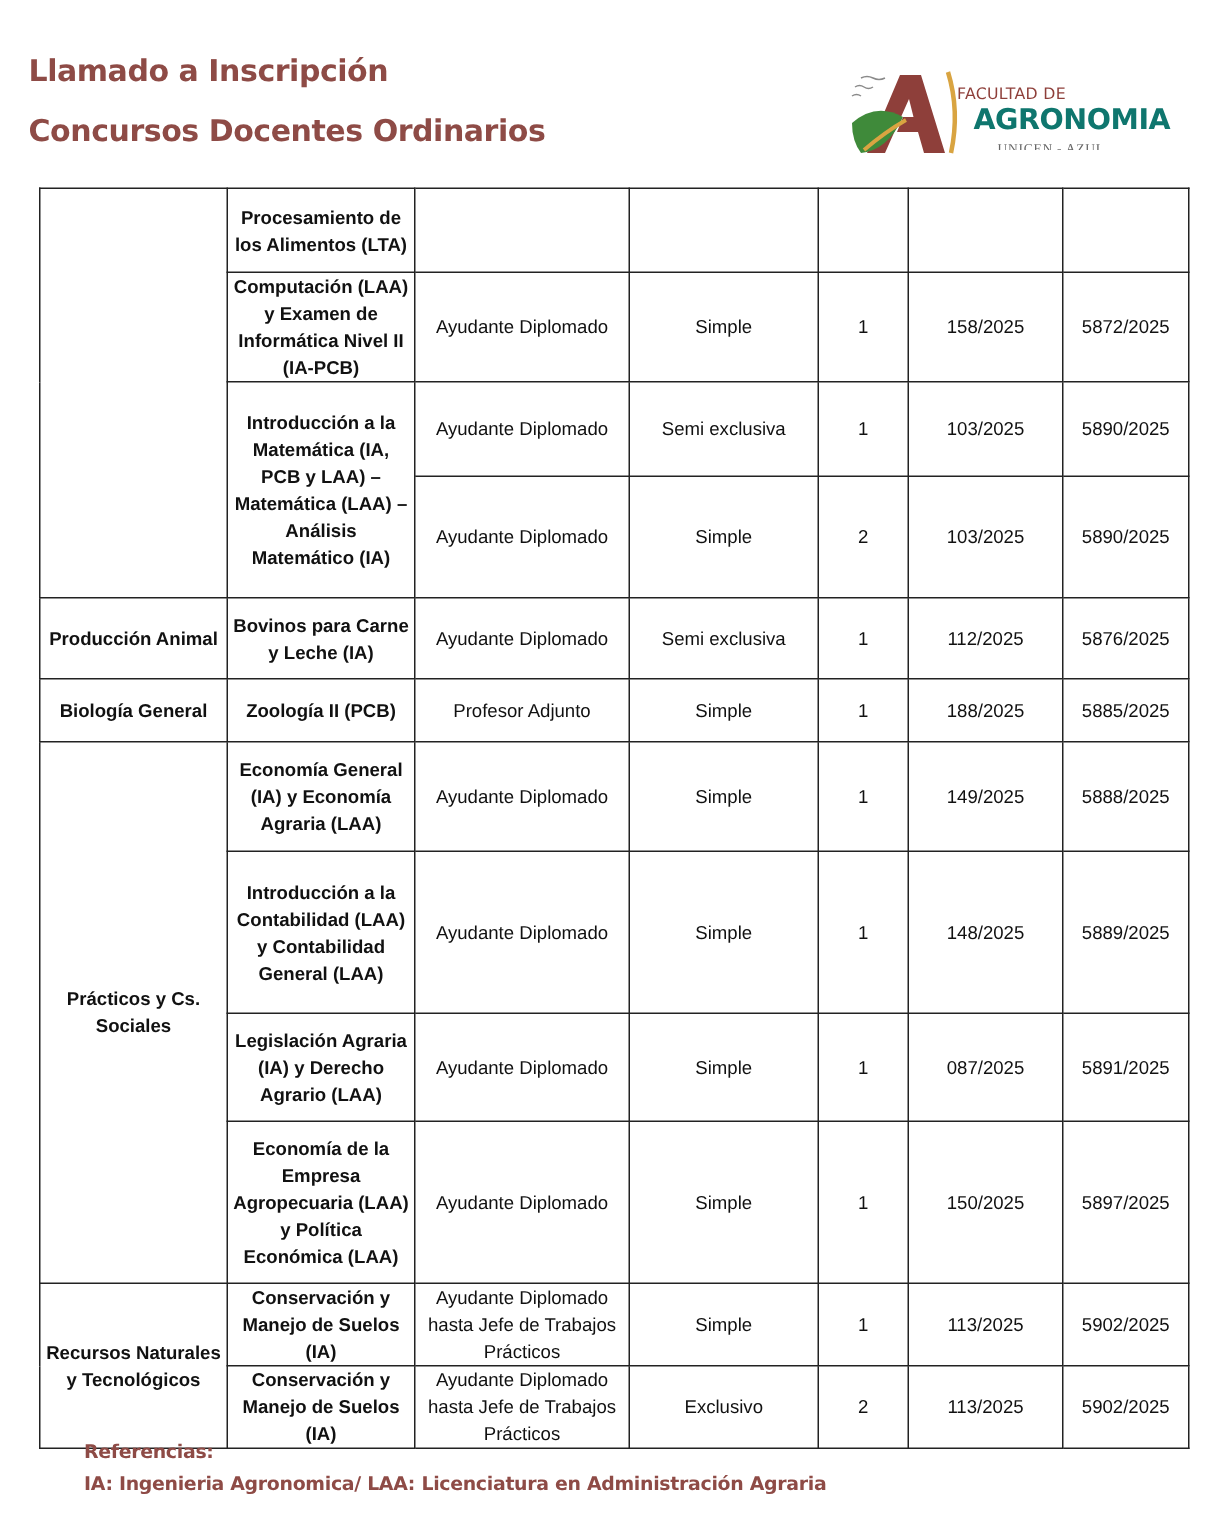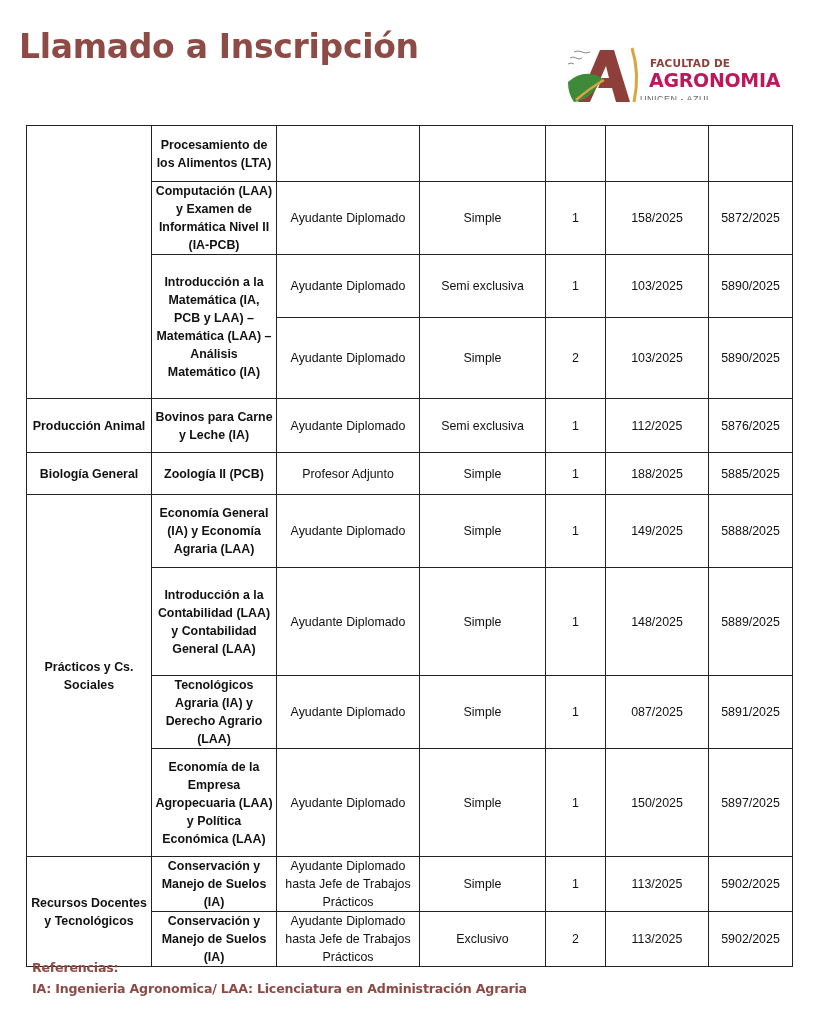--- a/index.html
+++ b/index.html
@@ -1,34 +1,35 @@
 <!DOCTYPE html>
 <html><head>
 <meta charset="utf-8">
 <style>
   html, body { margin:0; padding:0; background:#ffffff; }
   body { width:819px; height:1024px; position:relative; overflow:hidden; font-family:"Liberation Sans", sans-serif; }
-  .title { position:absolute; left:19px; top:27px; color:#8e4b46; font-family:"DejaVu Sans", sans-serif; font-weight:bold; font-size:33px; line-height:40px; letter-spacing:-0.3px; }
+  .title { position:absolute; left:19px; top:27px; color:#8e4b46; font-family:"DejaVu Sans", sans-serif; font-weight:bold; font-size:20px; line-height:40px; letter-spacing:-0.3px; }
   .title div { white-space:nowrap; }
   .logo { position:absolute; left:566px; top:44px; width:240px; height:60px; }
   .logo svg { position:absolute; left:0; top:0; }
-  .logo .fac { position:absolute; left:84px; top:13px; font-family:"DejaVu Sans", sans-serif; font-weight:bold; font-size:10.5px; color:#8e3f3a; letter-spacing:0.2px; }
-  .logo .agro { position:absolute; left:83px; top:25px; font-family:"DejaVu Sans", sans-serif; font-weight:bold; font-size:19px; color:#be185d; letter-spacing:-0.3px; }
-  .logo .uni { position:absolute; left:74px; top:48px; height:8px; overflow:hidden; font-family:Liberation Sans, sans-serif; font-size:9px; color:#666; letter-spacing:0.5px; line-height:14px; }
+  .logo .fac { position:absolute; left:72px; top:13px; font-family:"DejaVu Sans", sans-serif; font-weight:normal; font-size:10.5px; color:#8e3f3a; letter-spacing:0.2px; }
+  .logo .agro { position:absolute; left:83px; top:25px; font-family:"DejaVu Sans", sans-serif; font-weight:bold; font-size:19px; color:#0f766e; letter-spacing:-0.3px; }
+  .logo .uni { position:absolute; left:99px; top:48px; height:8px; overflow:hidden; font-family:Liberation Serif, serif; font-size:9px; color:#666; letter-spacing:0.5px; line-height:14px; }
   table.grid { position:absolute; left:26px; top:125px; border-collapse:collapse; table-layout:fixed; width:766px; }
   table.grid td { border:1.6px solid #222; text-align:center; vertical-align:middle; font-size:12.4px; color:#111; padding:0 3px; line-height:18px; }
   td.area, td.subj { font-weight:bold; }
   .refs { position:absolute; left:32px; top:958px; color:#8e4b46; font-family:"DejaVu Sans", sans-serif; font-weight:bold; font-size:12.6px; line-height:20.5px; letter-spacing:-0.2px; }
-  .refs div { white-space:nowrap; }
+  .refs div { white-space:nowrap;margin-left:24px; }
 </style>
 </head>
 <body>
 
 <div class="title">
   <div>Llamado a Inscripción</div>
+  <div>Concursos Docentes Ordinarios</div>
 </div>
 
 <div class="logo">
   <svg width="82" height="60" viewBox="0 0 82 60">
     <path d="M8 8 q4 -2 8 0 q4 2 8 0" stroke="#8a8a8a" stroke-width="1" fill="none"></path>
     <path d="M4 14 q3 -2 6 0 q3 2 6 0" stroke="#8a8a8a" stroke-width="1" fill="none"></path>
     <path d="M2 20 q3 -2 6 0" stroke="#8a8a8a" stroke-width="1" fill="none"></path>
     <polygon points="34,6 48,6 64,58 50,58 46,44 32,44 36,34 43,34 40,22 24,58 12,58" fill="#8e3f3a"></polygon>
     <path d="M2 38 Q18 24 36 34 Q26 56 8 58 Q2 50 2 38 Z" fill="#3f8a3a"></path>
     <path d="M10 56 Q24 44 38 36" stroke="#d9a441" stroke-width="2.5" fill="none"></path>
@@ -120,39 +121,39 @@
     <tr style="height:108px">
       <td class="subj">Introducción a la Contabilidad (LAA) y Contabilidad General (LAA)</td>
       <td>Ayudante Diplomado</td>
       <td>Simple</td>
       <td>1</td>
       <td>148/2025</td>
       <td>5889/2025</td>
     </tr>
 
     <tr style="height:72px">
-      <td class="subj">Tecnológicos Agraria (IA) y Derecho Agrario (LAA)</td>
+      <td class="subj">Legislación Agraria (IA) y Derecho Agrario (LAA)</td>
       <td>Ayudante Diplomado</td>
       <td>Simple</td>
       <td>1</td>
       <td>087/2025</td>
       <td>5891/2025</td>
     </tr>
 
     <tr style="height:108px">
       <td class="subj">Economía de la Empresa Agropecuaria (LAA) y Política Económica (LAA)</td>
       <td>Ayudante Diplomado</td>
       <td>Simple</td>
       <td>1</td>
       <td>150/2025</td>
       <td>5897/2025</td>
     </tr>
 
     <tr style="height:55px">
-      <td class="area" rowspan="2">Recursos Docentes y Tecnológicos</td>
+      <td class="area" rowspan="2">Recursos Naturales y Tecnológicos</td>
       <td class="subj">Conservación y Manejo de Suelos (IA)</td>
       <td>Ayudante Diplomado hasta Jefe de Trabajos Prácticos</td>
       <td>Simple</td>
       <td>1</td>
       <td>113/2025</td>
       <td>5902/2025</td>
     </tr>
 
     <tr style="height:55px">
       <td class="subj">Conservación y Manejo de Suelos (IA)</td>

